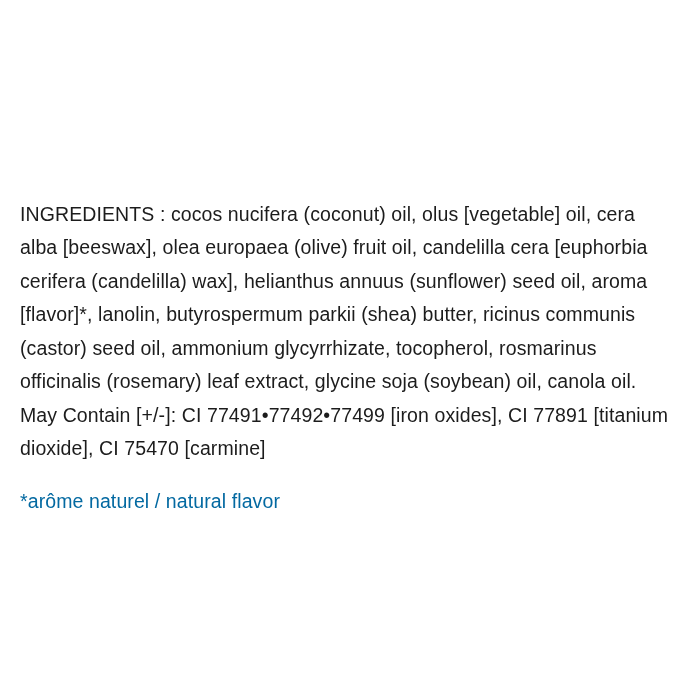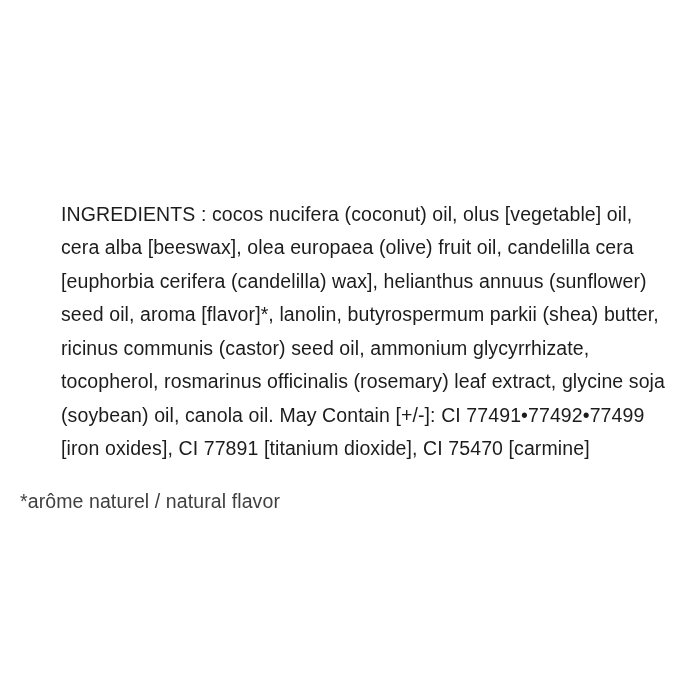--- a/index.html
+++ b/index.html
@@ -27,27 +27,26 @@
     width: 650px;
   }
   .ingredients-text {
     font-size: 19.5px;
     line-height: 33.5px;
     letter-spacing: 0.1px;
     color: #1c1c1c;
     white-space: pre-wrap;
     word-wrap: break-word;
     font-weight: 400;
-    margin-left: 41px;
   }
   .footnote-text {
     font-size: 19.5px;
     line-height: 33.5px;
     letter-spacing: 0.1px;
-    color: #404040;
+    color: #0369a1;
     white-space: pre-wrap;
     font-weight: 400;
   }
 </style>
 </head>
 <body>
 
 <div class="page">
   <div class="ingredients-block">
     <p class="ingredients-text">INGREDIENTS : cocos nucifera (coconut) oil, olus [vegetable] oil, cera alba [beeswax], olea europaea (olive) fruit oil, candelilla cera [euphorbia cerifera (candelilla) wax], helianthus annuus (sunflower) seed oil, aroma [flavor]*, lanolin, butyrospermum parkii (shea) butter, ricinus communis (castor) seed oil, ammonium glycyrrhizate, tocopherol, rosmarinus officinalis (rosemary) leaf extract, glycine soja (soybean) oil, canola oil. May Contain [+/-]: CI 77491•77492•77499 [iron oxides], CI 77891 [titanium dioxide], CI 75470 [carmine]</p>

